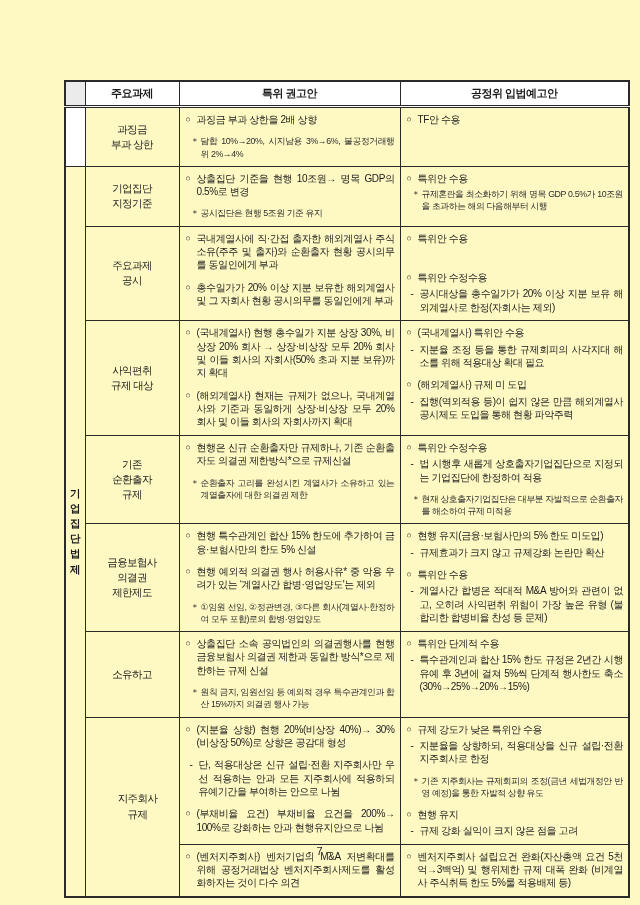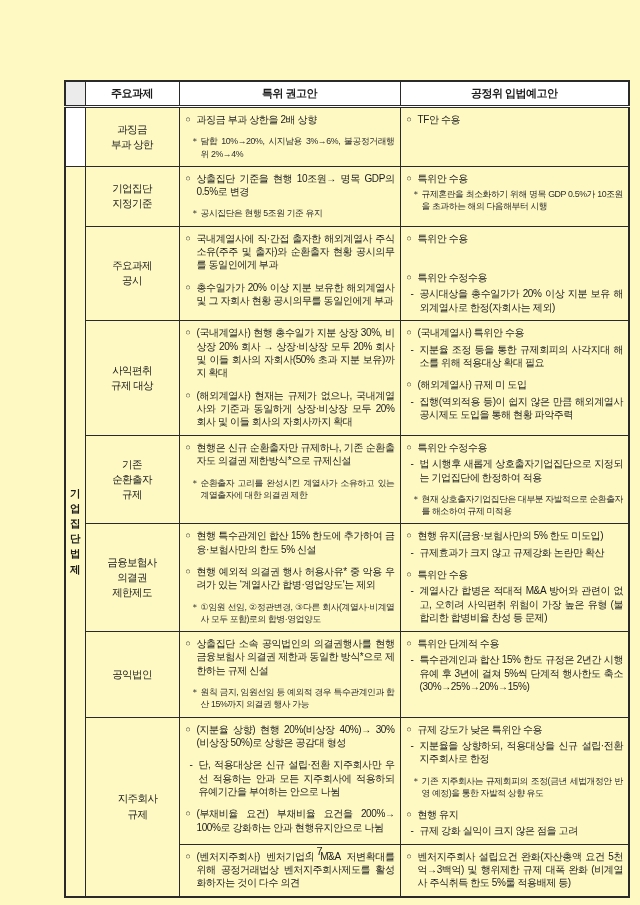--- a/index.html
+++ b/index.html
@@ -208,21 +208,21 @@
               <div class="item m-o">
                 <span class="mk">○</span>
                 <span class="tx"><span>현행 특수관계인 합산 15% 한도에 추가하여 금융·보험사만의 한도 5% 신설</span></span>
               </div>
               <div class="item m-o g1">
                 <span class="mk">○</span>
                 <span class="tx"><span>현행 예외적 의결권 행사 허용사유* 중 악용 우려가 있는 ‘계열사간 합병·영업양도'는 제외</span></span>
               </div>
               <div class="item m-s g1">
                 <span class="mk">＊</span>
-                <span class="tx"><span>①임원 선임, ②정관변경, ③다른 회사(계열사·비계열사 모두 포함)로의 합병·영업양도</span></span>
+                <span class="tx"><span>①임원 선임, ②정관변경, ③다른 회사(계열사·한정하여 모두 포함)로의 합병·영업양도</span></span>
               </div>
             </td>
             <td class="content">
               <div class="item m-o">
                 <span class="mk">○</span>
                 <span class="tx"><b>현행 유지(금융·보험사만의 5% 한도 미도입)</b></span>
               </div>
               <div class="item m-d">
                 <span class="mk">-</span>
                 <span class="tx"><span>규제효과가 크지 않고 규제강화 논란만 확산</span></span>
@@ -231,21 +231,21 @@
                 <span class="mk">○</span>
                 <span class="tx"><b>특위안 수용</b></span>
               </div>
               <div class="item m-d">
                 <span class="mk">-</span>
                 <span class="tx"><span>계열사간 합병은 적대적 M&amp;A 방어와 관련이 없고, 오히려 사익편취 위험이 가장 높은 유형 (불합리한 합병비율 찬성 등 문제)</span></span>
               </div>
             </td>
           </tr>
           <tr>
-            <td class="topic" style="height: 70px;">공익법인</td>
+            <td class="topic" style="height: 70px;">소유하고</td>
             <td class="content">
               <div class="item m-o">
                 <span class="mk">○</span>
                 <span class="tx"><span>상출집단 소속 공익법인의 의결권행사를 현행 금융보험사 의결권 제한과 동일한 방식*으로 제한하는 규제 신설</span></span>
               </div>
               <div class="item m-s g1">
                 <span class="mk">＊</span>
                 <span class="tx"><span>원칙 금지, 임원선임 등 예외적 경우 특수관계인과 합산 15%까지 의결권 행사 가능</span></span>
               </div>
             </td>

